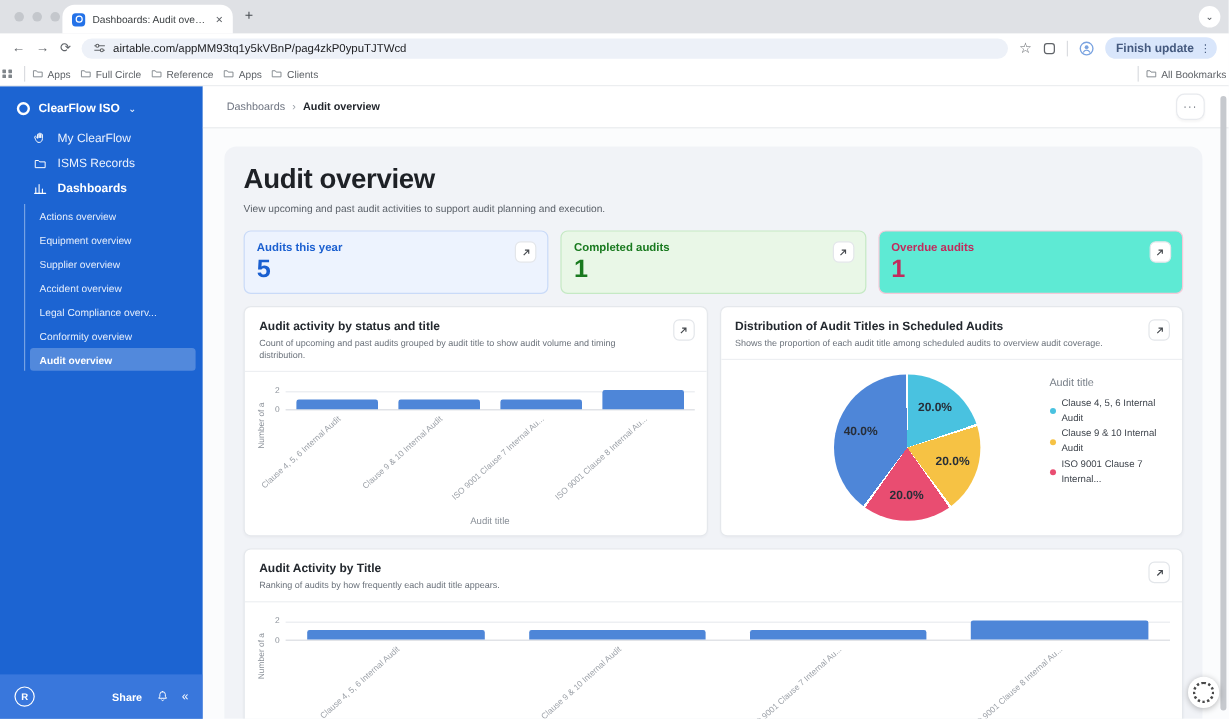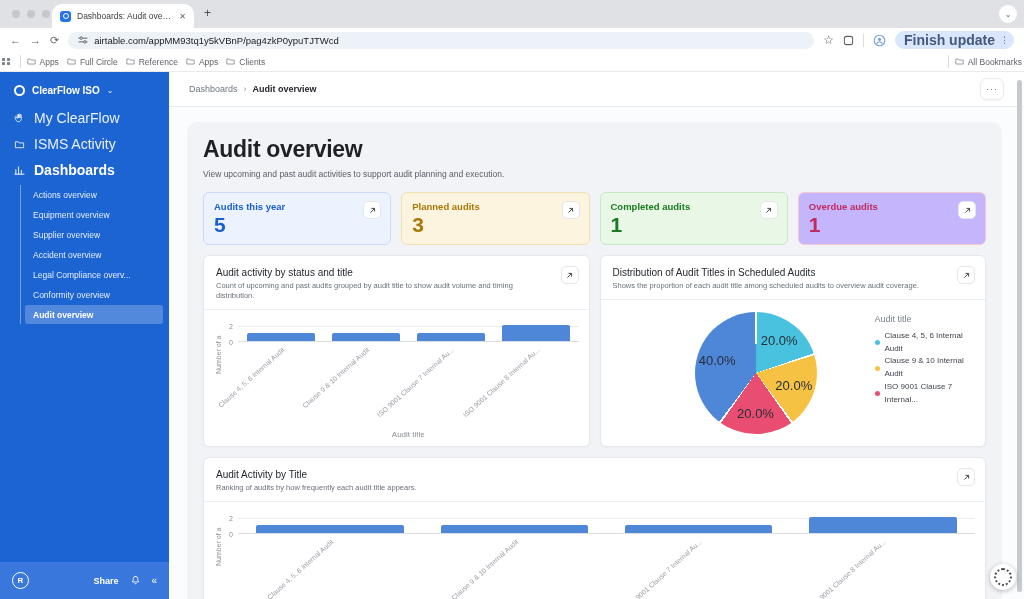--- a/index.html
+++ b/index.html
@@ -22,37 +22,37 @@
                  font-size:8px; color:#5F6368; }
   .toolbar { position:absolute; top:28px; left:0; width:100%; height:24px; background:#fff;
              display:flex; align-items:center; padding:0 10px; gap:9px; }
   .navglyph { font-size:11px; color:#5F6368; line-height:1; }
   .omnibox { flex:1; height:17px; background:#EDF1F8; border-radius:9px; display:flex;
              align-items:center; gap:6px; padding:0 10px; }
   .url { font-size:9.5px; color:#202124; white-space:nowrap; }
   .tb-sep { width:1px; height:13px; background:#DADCE0; }
   .update-pill { height:18px; background:#D9E6FB; border-radius:9px; display:flex; align-items:center;
                  gap:5px; padding:0 5px 0 9px; }
-  .update-label { font-size:14px; font-weight:700; color:#44597E; white-space:nowrap; }
+  .update-label { font-size:10px; font-weight:700; color:#44597E; white-space:nowrap; }
   .kebab { font-size:9px; color:#44597E; }
   .bookmarksbar { position:absolute; top:52px; left:0; width:100%; height:20px; background:#fff;
                   border-bottom:1px solid #E8EAED; display:flex; align-items:center; padding:0 2px; gap:6px; }
   .bm-item { display:flex; align-items:center; gap:4px; font-size:8.5px; color:#5F6368; margin-right:8px; }
   .grid-icon { display:grid; grid-template-columns:3px 3px; grid-gap:1.5px; margin-right:4px; }
   .grid-icon i { width:3px; height:3px; background:#80868B; border-radius:0.5px; }
   .bm-right { margin-left:auto; display:flex; align-items:center; gap:6px; }
 
   
   .app { position:absolute; top:72px; left:0; width:100%; height:527px; display:flex; }
   .sidebar { width:169px; background:#1C64D2; position:relative; color:#fff; flex:0 0 auto; }
   .workspace { display:flex; align-items:center; gap:7px; padding:13px 14px 9px; }
   .donut { width:11px; height:11px; border-radius:50%; border:2.5px solid #fff; flex:0 0 auto; }
   .ws-name { font-size:10px; font-weight:700; white-space:nowrap; }
   .ws-chevron { font-size:8px; opacity:.9; }
-  .navitem { display:flex; align-items:center; gap:9px; padding:5px 14px; font-size:14px; color:#EAF1FE; }
+  .navitem { display:flex; align-items:flex-end; gap:9px; padding:5px 28px; font-size:10px; color:#EAF1FE; }
   .navitem.bold { font-weight:700; color:#fff; }
   .navitem svg { flex:0 0 auto; }
   .sublist { margin:2px 0 0 20px; border-left:1px solid rgba(255,255,255,.4); }
   .subitem { font-size:8.5px; color:#E4EDFC; padding:4.5px 8px; margin:0 6px 1px 4px; border-radius:3px;
              white-space:nowrap; overflow:hidden; text-overflow:ellipsis; }
   .subitem.active { background:rgba(255,255,255,.24); color:#fff; font-weight:700; }
   .sb-footer { position:absolute; bottom:0; left:0; width:100%; height:37px; background:#3977DC;
                display:flex; align-items:center; padding:0 12px; }
   .sb-avatar { width:17px; height:17px; border-radius:50%; border:1px solid #fff; display:flex;
                align-items:center; justify-content:center; font-size:8px; font-weight:700; }
@@ -74,29 +74,29 @@
   .page-title { font-size:23px; font-weight:700; color:#1E2126; letter-spacing:-0.3px; }
   .page-sub { font-size:8.5px; color:#5A6068; margin-top:6px; }
 
   .stats { display:flex; gap:10px; margin-top:13px; }
   .stat { flex:1; height:53px; border-radius:6px; border:1px solid; padding:8px 10px; position:relative; }
   .stat-label { font-size:9.5px; font-weight:700; }
   .stat-value { font-size:21px; font-weight:700; line-height:1.1; margin-top:1px; }
   .stat.blue  { background:#EDF3FE; border-color:#C9DAF8; } .stat.blue  .stat-label,.stat.blue  .stat-value{ color:#1A5FD0; }
   .stat.amber { background:#FCF4DE; border-color:#EFE0B0; } .stat.amber .stat-label,.stat.amber .stat-value{ color:#A97708; }
   .stat.green { background:#E9F7E7; border-color:#C5E9C4; } .stat.green .stat-label,.stat.green .stat-value{ color:#197A1F; }
-  .stat.red   { background:#c4b5fd; border-color:#F5C9D8; } .stat.red   .stat-label,.stat.red   .stat-value{ color:#C12B5D; }
+  .stat.red   { background:#5eead4; border-color:#F5C9D8; } .stat.red   .stat-label,.stat.red   .stat-value{ color:#C12B5D; }
   .expand-btn { position:absolute; top:8px; right:9px; width:18px; height:18px; border-radius:5px;
                 background:#fff; border:1px solid #E3E6EA; display:flex; align-items:center; justify-content:center; }
 
   .charts { display:flex; gap:10px; margin-top:10px; }
   .chart-card { flex:1; background:#fff; border:1px solid #E5E8EC; border-radius:6px; height:192px;
                 position:relative; overflow:hidden; box-shadow:0 1px 2px rgba(20,30,50,.03); }
   .chart-head { padding:11px 12px 8px; position:relative; }
-  .chart-title { font-size:10px; font-weight:400; color:#24292F; }
+  .chart-title { font-size:10px; font-weight:700; color:#24292F; }
   .chart-sub { font-size:7.5px; color:#6B727B; margin-top:3px; line-height:1.3; padding-right:40px; }
   .chart-head .expand-btn { top:10px; right:10px; }
   .divider { height:1px; background:#EDEFF2; }
 
   .chart-area { display:flex; margin:16px 10px 0 8px; }
   .yaxis { width:26px; position:relative; flex:0 0 auto; }
   .ylabel { position:absolute; white-space:nowrap; transform:rotate(-90deg); transform-origin:0 0;
             left:3px; top:48px; font-size:7px; color:#8A9098; }
   .ytick { position:absolute; right:5px; font-size:7px; color:#8A9098; transform:translateY(-50%); }
   .ytick.t2 { top:0; } .ytick.t0 { top:16px; }
@@ -106,21 +106,21 @@
   .bars { position:absolute; inset:0; display:flex; align-items:flex-end; }
   .bcol { flex:1; display:flex; justify-content:center; align-items:flex-end; height:100%; }
   .bar { width:80%; border-radius:2px 2px 0 0; }
   .xlabels { position:relative; height:88px; overflow:visible; }
   .bar-xlabel { position:absolute; top:4px; transform-origin:100% 0; transform:rotate(-42deg);
                 white-space:nowrap; font-size:7px; color:#9CA1A8; }
   .xtitle { text-align:center; font-size:8px; color:#8A9098; height:14px; }
 
   .pie-body { display:flex; align-items:flex-start; padding:12px 14px 0; }
   .pie { width:122px; height:122px; border-radius:50%; position:relative; margin-left:80px; flex:0 0 auto; }
-  .pie-label { position:absolute; font-size:13px; font-weight:400; color:#272E38; transform:translate(-50%,-50%); }
+  .pie-label { position:absolute; font-size:10px; font-weight:700; color:#272E38; transform:translate(-50%,-50%); }
   .legend { margin-left:58px; padding-top:2px; }
   .legend-title { font-size:9px; color:#7A818A; margin-bottom:6px; }
   .legend-item { display:flex; align-items:center; gap:5px; font-size:8px; color:#3E444C; line-height:1.6; }
   .legend-dot { width:5px; height:5px; border-radius:50%; flex:0 0 auto; }
 
   .bottom-card { margin-top:10px; background:#fff; border:1px solid #E5E8EC; border-radius:6px;
                  height:200px; position:relative; overflow:hidden; box-shadow:0 1px 2px rgba(20,30,50,.03); }
 
   .scrollbar { position:absolute; right:2px; top:80px; width:5px; height:512px; background:#C6C9CE; border-radius:3px; }
   .spinner { position:absolute; left:990px; top:564px; width:26px; height:26px; border-radius:50%;
@@ -238,21 +238,21 @@
     <div class="navitem">
       <svg width="11" height="11" viewBox="0 0 24 24">
         <path d="M7 11V5a1.5 1.5 0 013 0v5M10 10V3.5a1.5 1.5 0 013 0V10M13 10V5a1.5 1.5 0 013 0v7c0 4-2.5 7-6 7s-5-2-6.5-5.5L2 9.5a1.4 1.4 0 012.5-1.2L7 11" stroke="#fff" fill="none" stroke-width="1.8" stroke-linecap="round" stroke-linejoin="round"></path>
       </svg>
       <span>My ClearFlow</span>
     </div>
     <div class="navitem">
       <svg width="11" height="11" viewBox="0 0 24 24">
         <path d="M3 6h6l2 2.5h10V19H3z" fill="none" stroke="#fff" stroke-width="1.8" stroke-linejoin="round"></path>
       </svg>
-      <span>ISMS Activity</span>
+      <span>ISMS Records</span>
     </div>
     <div class="navitem bold">
       <svg width="11" height="11" viewBox="0 0 24 24">
         <path d="M4 20V10M10 20V4M16 20v-8M2 20h20" stroke="#fff" fill="none" stroke-width="2" stroke-linecap="round"></path>
       </svg>
       <span>Dashboards</span>
     </div>
     <div class="sublist" id="sidebar-sublist">
         <div class="subitem">Actions overview</div>
         <div class="subitem">Equipment overview</div>
@@ -282,29 +282,20 @@
 
     <div class="content">
       <div class="container">
         <div class="page-title">Audit overview</div>
         <div class="page-sub">View upcoming and past audit activities to support audit planning and execution.</div>
 
         <div class="stats">
           <div class="stat blue">
             <div class="stat-label">Audits this year</div>
             <div class="stat-value">5</div>
-            <span class="expand-btn">
-                <svg width="7" height="7" viewBox="0 0 10 10">
-                  <path d="M2 8L8 2M3.5 2H8v4.5" stroke="#45494E" stroke-width="1.4" fill="none"></path>
-                </svg>
-              </span>
-          </div>
-          <div class="stat amber">
-            <div class="stat-label">Planned audits</div>
-            <div class="stat-value">3</div>
             <span class="expand-btn">
                 <svg width="7" height="7" viewBox="0 0 10 10">
                   <path d="M2 8L8 2M3.5 2H8v4.5" stroke="#45494E" stroke-width="1.4" fill="none"></path>
                 </svg>
               </span>
           </div>
           <div class="stat green">
             <div class="stat-label">Completed audits</div>
             <div class="stat-value">1</div>
             <span class="expand-btn">

